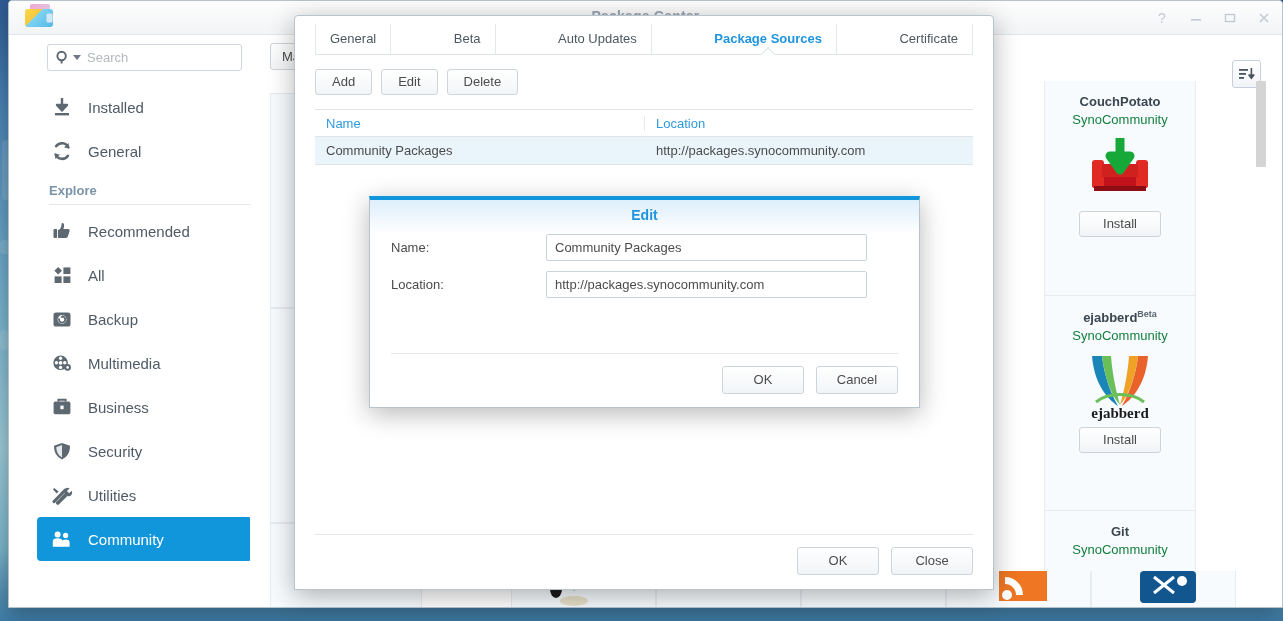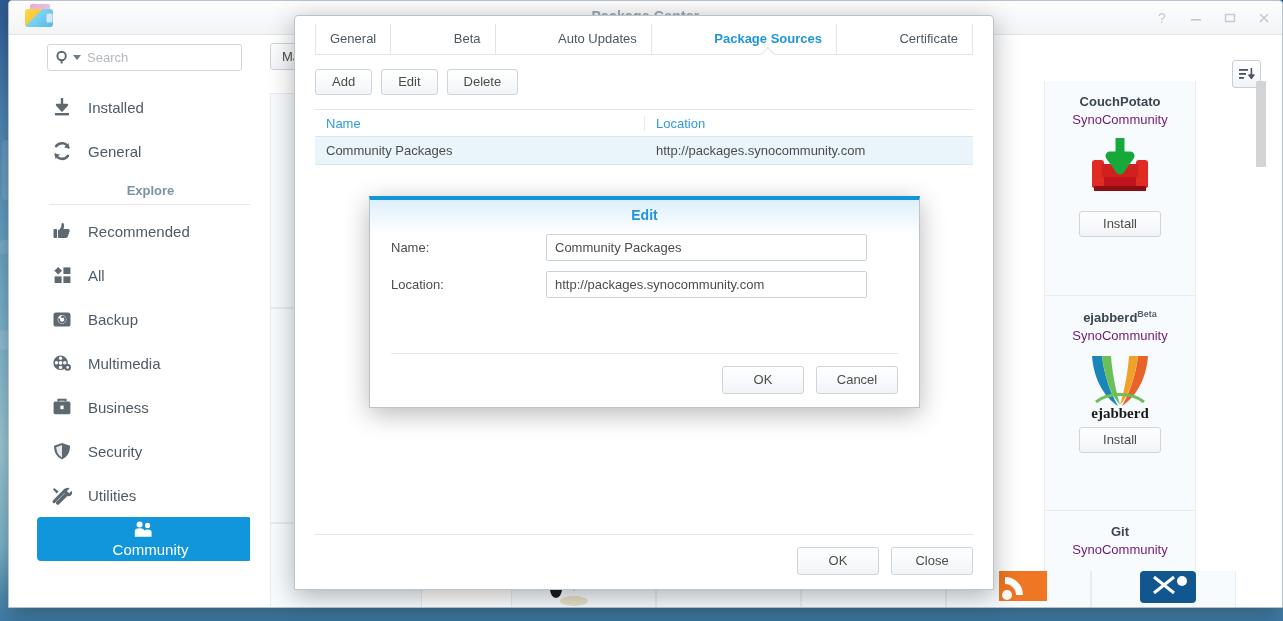--- a/index.html
+++ b/index.html
@@ -98,27 +98,26 @@
   }
   #search-input::placeholder { color: #b3b9bf; }
 
   .nav-item {
     display: flex; align-items: center;
     height: 44px; padding-left: 12px;
     border-radius: 4px; cursor: pointer;
     color: #4e5a66; font-size: 15px;
   }
   .nav-item .nic { width: 26px; height: 24px; flex: none; margin-right: 13px; }
-  .nav-item.active { background: #1296db; color: #fff; flex-direction: column; }
+  .nav-item.active { background: #1296db; color: #fff; }
   .nav-item.active .nic svg * { fill: #ffffff !important; }
 
   .nav-section {
     font-size: 13px; font-weight: bold; color: #7b93a8;
     padding: 10px 0 6px 12px;
-    text-align: center;
   }
   .nav-sep { height: 1px; background: #e4e8ec; margin: 0 2px 4px 12px; }
 
   
   #content {
     position: absolute; left: 241px; right: 0; top: 34px; bottom: 0;
     background: #ffffff;
   }
   #content-toolbar { position: absolute; left: 20px; top: 8px; display: flex; gap: 8px; }
   .tb-btn {
@@ -144,21 +143,21 @@
     border-left: 1px solid #e7ecf1; border-right: 1px solid #e7ecf1;
     background: #f7fbfe;
   }
   .pkg-card {
     position: absolute; left: 0; right: 0;
     border-bottom: 1px solid #e7ecf1;
     text-align: center; padding-top: 13px;
   }
   .pkg-name { font-size: 13px; font-weight: bold; color: #3b4650; }
   .pkg-beta { font-size: 9px; font-weight: bold; color: #59646e; vertical-align: super; }
-  .pkg-vendor { font-size: 13px; color: #701a75; margin-top: 3px; }
+  .pkg-vendor { font-size: 13px; color: #15803d; margin-top: 3px; }
   .pkg-icon { height: 84px; display: flex; align-items: center; justify-content: center; }
   .pkg-install {
     display: inline-block; width: 82px; height: 26px; line-height: 24px;
     border: 1px solid #cdd4da; border-radius: 3px;
     background: linear-gradient(180deg,#ffffff,#f1f4f7);
     font-size: 13px; color: #4c4c4c; cursor: pointer;
   }
   .bg-card {
     position: absolute; width: 152px;
     background: #f7fbfe; border: 1px solid #e7ecf1;

